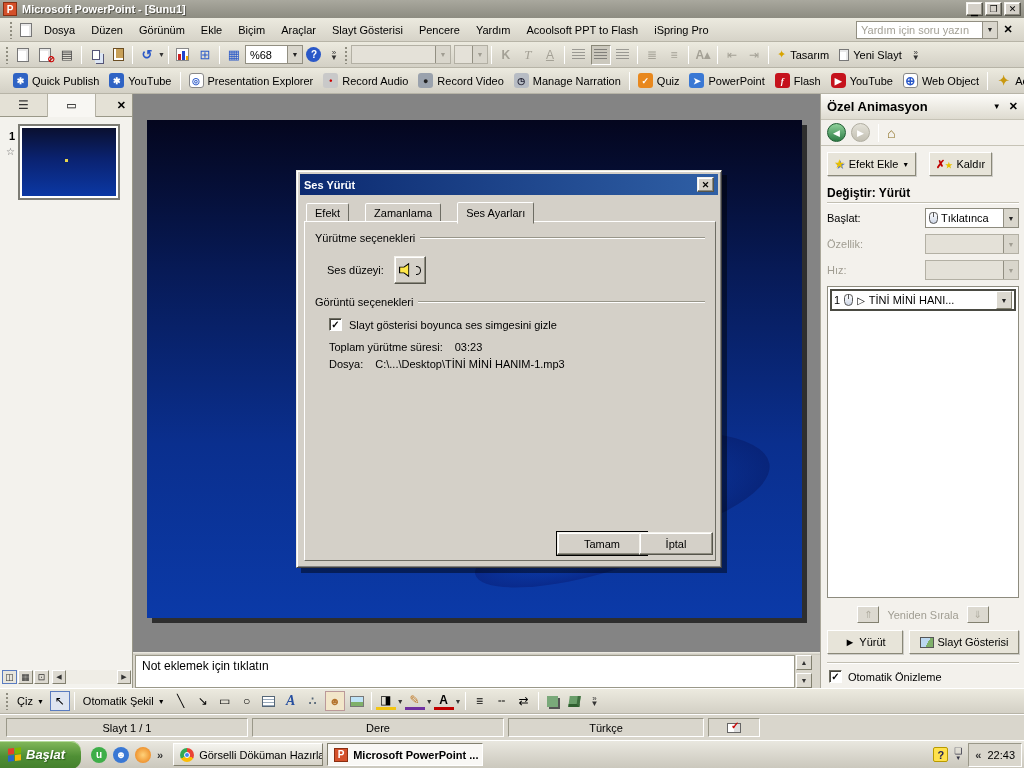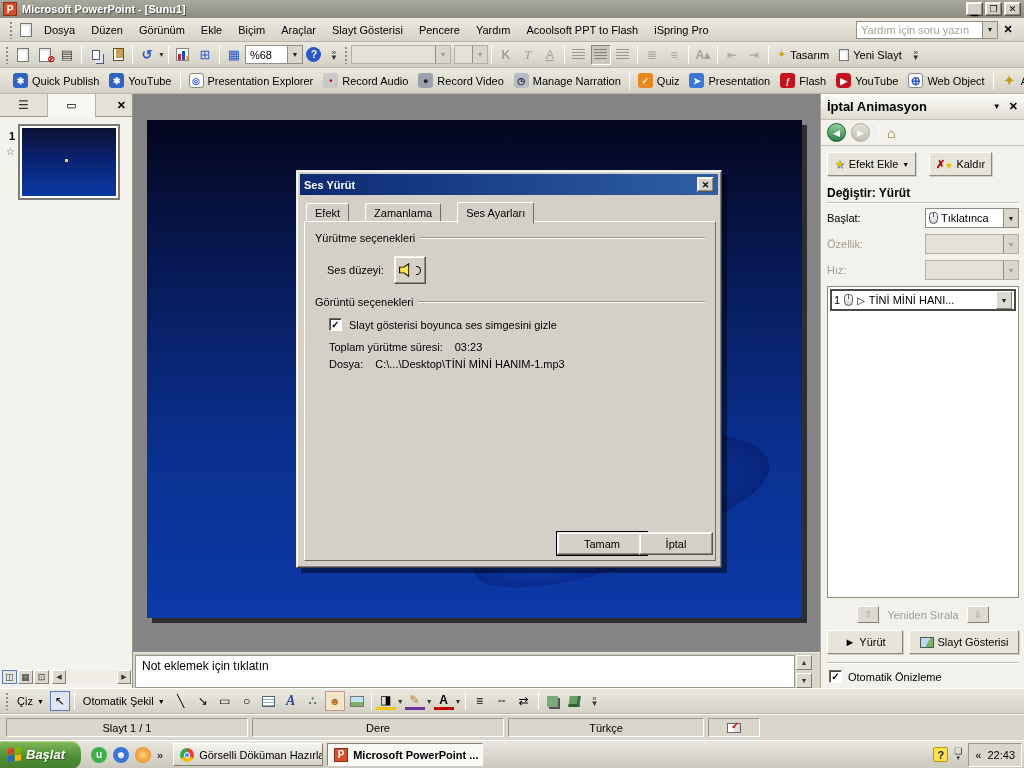--- a/index.html
+++ b/index.html
@@ -206,21 +206,21 @@
         <span class="ai" style="background:#b7bcc4;color:#223">◷</span>
         <span>Manage Narration</span>
       </span>
     <span class="sep"></span>
     <span class="lbl-btn">
         <span class="ai" style="background:#e8881e">✓</span>
         <span>Quiz</span>
       </span>
     <span class="lbl-btn">
         <span class="ai" style="background:#3a78d4">➤</span>
-        <span>Presentation</span>
+        <span>PowerPoint</span>
       </span>
     <span class="lbl-btn">
         <span class="ai" style="background:#c5121c;font-style:italic;font-family:'Liberation Serif',serif">f</span>
         <span>Flash</span>
       </span>
     <span class="lbl-btn">
         <span class="ai" style="background:#c5121c;border-radius:4px">▶</span>
         <span>YouTube</span>
       </span>
     <span class="lbl-btn">
@@ -263,21 +263,21 @@
 
   <div class="abs" id="work-area" style="left:133px;top:94px;width:687px;height:558px;background:#848484">
     <div class="abs" style="left:14px;top:26px;width:655px;height:498px;background:linear-gradient(180deg,#04061e 0%,#071a56 30%,#0a2f8e 65%,#0b3aa8 100%);box-shadow:5px 5px 0 #2e2e2e;overflow:hidden">
       <div class="abs" style="right:30px;bottom:70px;width:340px;height:110px;border-radius:50%;background:radial-gradient(closest-side,rgba(20,60,180,0) 55%,rgba(6,25,100,.5));transform:rotate(-10deg)"></div>
       <div class="abs" style="right:110px;bottom:40px;width:220px;height:60px;border-radius:50%;background:radial-gradient(closest-side,rgba(20,60,180,0) 55%,rgba(8,30,120,.55));transform:rotate(-14deg)"></div>
     </div>
   </div>
 
   <div class="abs" id="task-pane" style="left:820px;top:94px;width:204px;height:594px;background:#f3f1ec;border-left:1px solid #aaa79a">
     <div class="flex" style="height:26px;background:linear-gradient(#fdfcf9,#dedbd0);border-bottom:1px solid #c6c3b6;padding:0 6px">
-      <span style="font-size:13px;font-weight:bold">İptal Animasyon</span>
+      <span style="font-size:13px;font-weight:bold">Özel Animasyon</span>
       <span style="margin-left:auto;font-size:8px">▼</span>
       <span style="margin-left:8px;font-weight:bold">✕</span>
     </div>
     <div class="flex" style="height:26px;padding:2px 6px;border-bottom:1px solid #c6c3b6;gap:5px">
       <span class="navb" style="background:linear-gradient(#8fd19a,#2e7d46);border:1px solid #1e5c30">◀</span>
       <span class="navb" style="background:linear-gradient(#e4e2d8,#c2bfb2);color:#fff;border:1px solid #b0ada0">▶</span>
       <span class="sep"></span>
       <span style="font-size:14px;color:#8a6d1f">⌂</span>
     </div>
     <span class="tp-btn abs" style="left:6px;top:58px;height:24px">

